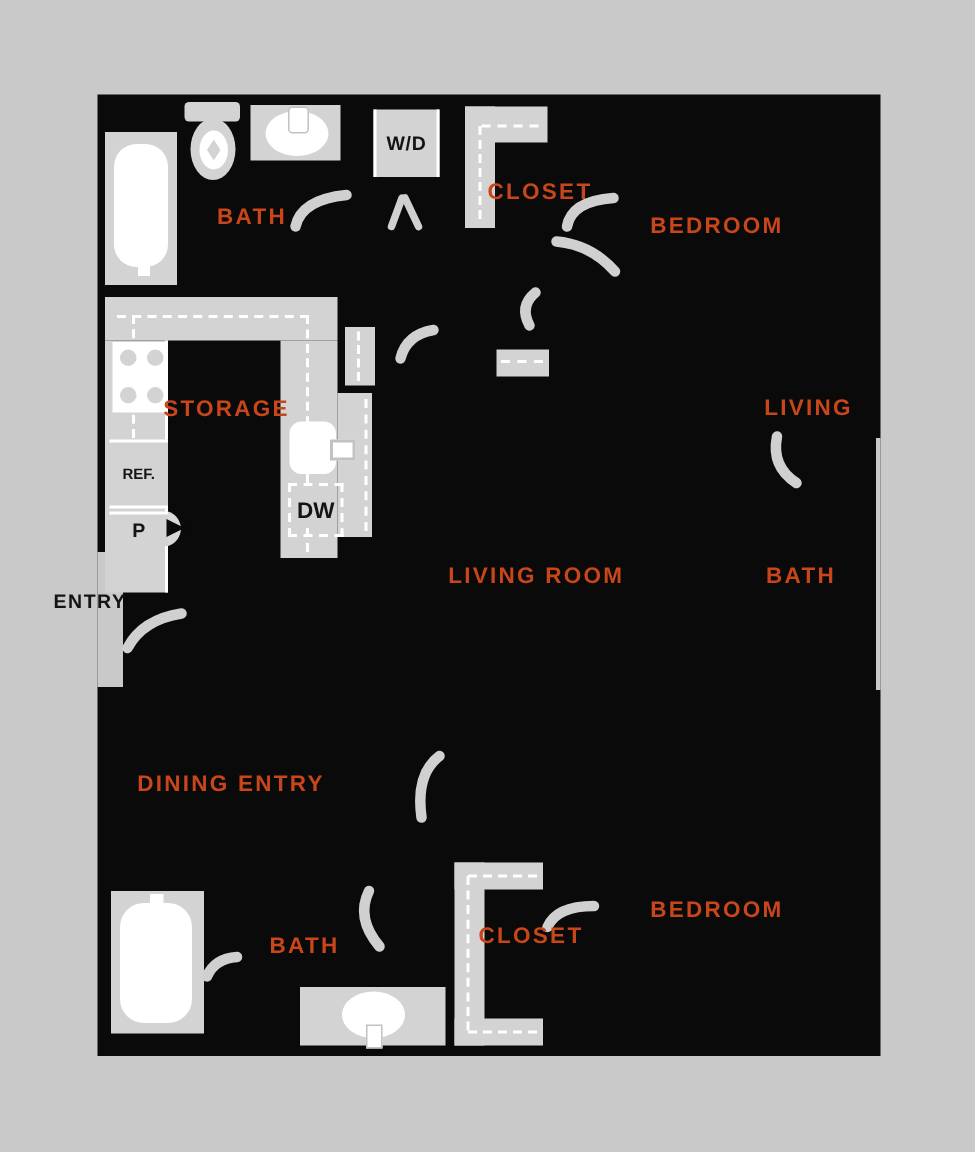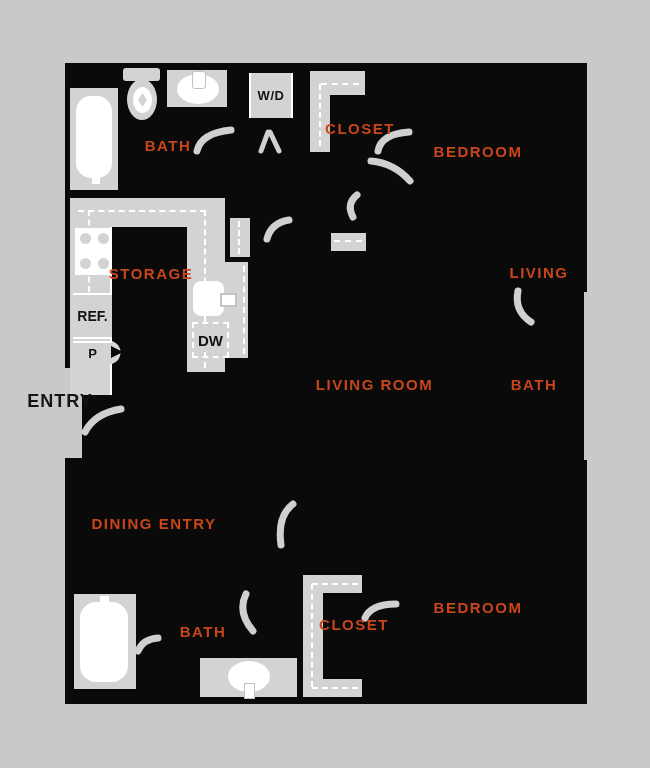--- a/index.html
+++ b/index.html
@@ -73,21 +73,21 @@
   <div class="abs dash-v" style="left:243px;top:266px;height:88px;"></div>
 
   <div class="abs wh" style="left:75px;top:228px;width:35px;height:47px;">
     <div class="abs fx circ" style="left:5px;top:5px;width:11px;height:11px;"></div>
     <div class="abs fx circ" style="left:23px;top:5px;width:11px;height:11px;"></div>
     <div class="abs fx circ" style="left:5px;top:30px;width:11px;height:11px;"></div>
     <div class="abs fx circ" style="left:23px;top:30px;width:11px;height:11px;"></div>
   </div>
 
   <div class="abs fx center-text" style="left:73px;top:293px;width:39px;height:42px;border-top:2px solid var(--wh);border-bottom:2px solid var(--wh);">
-    <span class="dark-label" style="font-size:14px;">REF.</span>
+    <span class="dark-label" style="font-size:10px;">REF.</span>
   </div>
   <div class="abs fx center-text" style="left:73px;top:341px;width:39px;height:21px;border-top:2px solid var(--wh);">
     <span class="dark-label" style="font-size:13px;">P</span>
   </div>
 
   <div class="abs wh" style="left:193px;top:281px;width:31px;height:35px;border-radius:8px;"></div>
   <div class="abs wh" style="left:220px;top:293px;width:13px;height:10px;border:2px solid #c2c2c2;"></div>
 
   <div class="abs center-text" style="left:192px;top:322px;width:33px;height:32px;border:2px dashed var(--wh);">
     <span class="dark-label" style="font-size:15px;">DW</span>
@@ -124,22 +124,22 @@
     <path stroke-width="5" d="M279,151 L270,132"></path>
     <path d="M112,341 A12,12 0 0 1 112,364 Z" fill="#d9d9d9" stroke="none"></path>
     <path d="M111,346 L123,352 L111,358 Z" fill="#0a0a0a" stroke="none"></path>
   </svg>
 
   <span class="abs room-label" style="left:168px;top:145px;">BATH</span>
   <span class="abs room-label" style="left:360px;top:128px;">CLOSET</span>
   <span class="abs room-label" style="left:478px;top:151px;">BEDROOM</span>
   <span class="abs room-label" style="left:151px;top:273px;">STORAGE</span>
   <span class="abs room-label" style="left:539px;top:272px;">LIVING</span>
-  <span class="abs room-label" style="left:362px;top:384px;padding-left:25px;">LIVING ROOM</span>
+  <span class="abs room-label" style="left:345px;top:384px;padding-left:25px;">LIVING ROOM</span>
   <span class="abs room-label" style="left:534px;top:384px;">BATH</span>
   <span class="abs room-label" style="left:154px;top:523px;">DINING ENTRY</span>
   <span class="abs room-label" style="left:203px;top:631px;">BATH</span>
   <span class="abs room-label" style="left:354px;top:624px;">CLOSET</span>
   <span class="abs room-label" style="left:478px;top:607px;">BEDROOM</span>
 
-  <span class="abs dark-label" style="left:60px;top:401px;font-size:18px;letter-spacing:1px;transform:translate(-50%,-50%);">ENTRY</span>
+  <span class="abs dark-label" style="left:60px;top:401px;font-size:13px;letter-spacing:1px;transform:translate(-50%,-50%);">ENTRY</span>
 
 </div>
 
 </body></html>

